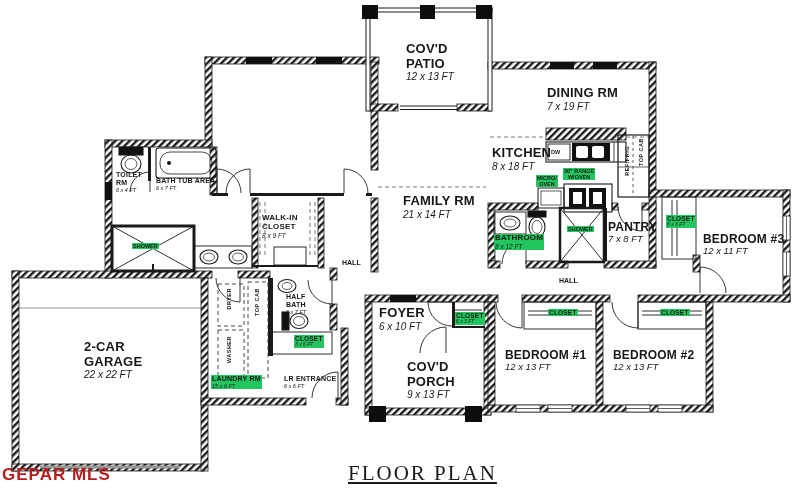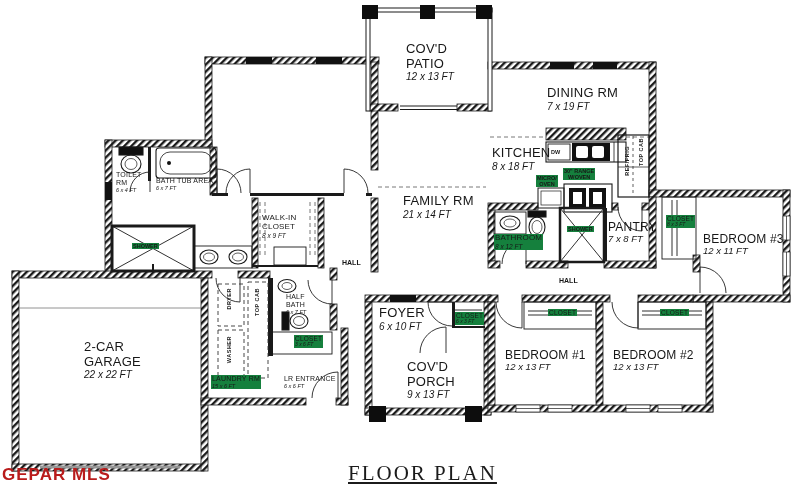--- a/index.html
+++ b/index.html
@@ -1,29 +1,29 @@
 <!DOCTYPE html>
 <html><head>
 <meta charset="utf-8">
 <style>
   html,body{margin:0;padding:0;background:#fff;}
   #plan{position:relative;width:800px;height:500px;background:#fff;overflow:hidden;
         font-family:"Liberation Sans",sans-serif;color:#151515;}
   #plan svg{position:absolute;left:0;top:0;}
   .lbl{position:absolute;line-height:1.12;white-space:nowrap;color:#171717;}
-  .lbl .nm{display:block;font-weight:normal;letter-spacing:.2px;}
+  .lbl .nm{display:block;font-weight:bold;letter-spacing:.2px;}
   .lbl .dims{display:block;font-weight:normal;font-style:italic;}
   .sz-lg .nm{font-size:13px;} .sz-lg .dims{font-size:10px;}
   .sz-md .nm{font-size:12px;} .sz-md .dims{font-size:9.5px;}
   .sz-sm .nm{font-size:8px;}  .sz-sm .dims{font-size:6.5px;}
   .sz-xs .nm{font-size:7px;}  .sz-xs .dims{font-size:5.5px;}
   .sz-2xs .nm{font-size:6.5px;} .sz-2xs .dims{font-size:5px;}
   .hall{font-size:7px;font-weight:bold;}
   .fix{font-size:5.5px;font-weight:bold;line-height:1.1;}
-  .bgw{background:#15803d;padding:0 1px;}
+  .bgw{background:#22c55e;padding:0 1px;}
   .vlbl{position:absolute;writing-mode:vertical-rl;transform:rotate(180deg);
         font-size:5.5px;font-weight:bold;letter-spacing:.5px;color:#222;}
   .plan-title{position:absolute;left:348px;top:461px;font-family:"Liberation Serif",serif;
         font-size:21px;letter-spacing:2px;color:#1b1b1b;text-decoration:underline;}
   .watermark{position:absolute;left:2px;top:465px;font-size:17px;letter-spacing:1px;
         color:#b91c1c;font-weight:bold;}
 </style>
 </head>
 <body>
 

